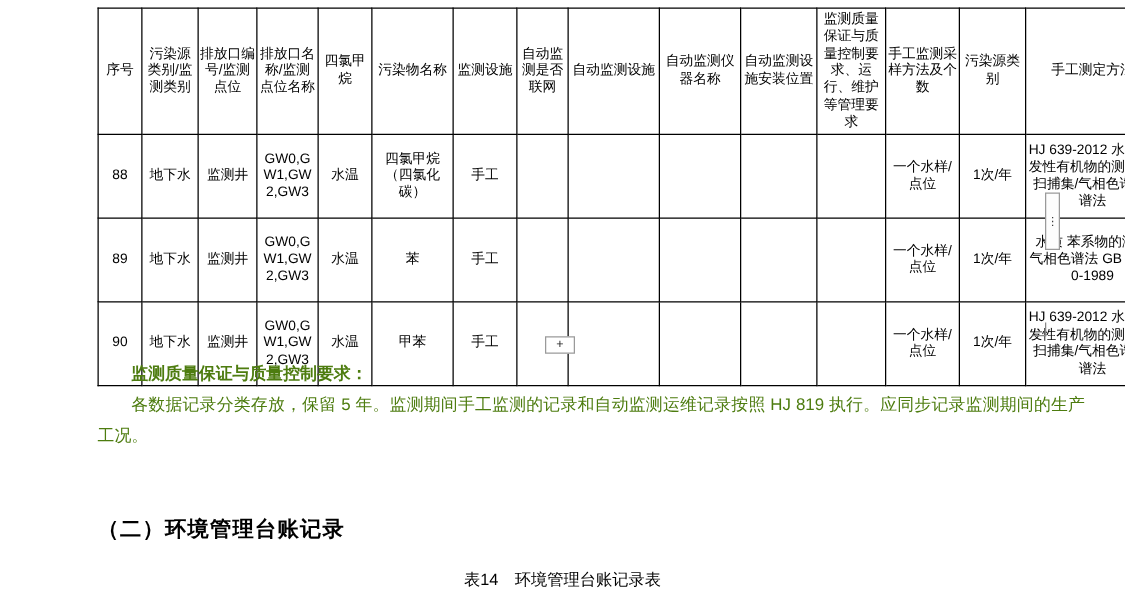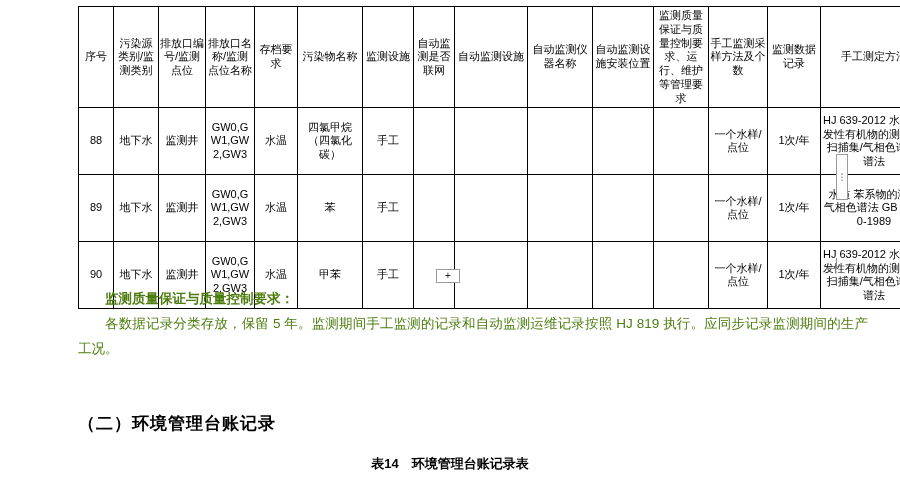--- a/index.html
+++ b/index.html
@@ -131,46 +131,46 @@
     letter-spacing: 1px;
     text-align: right;
   }
   .table-caption {
     position: absolute;
     left: 0;
     top: 455px;
     width: 900px;
     text-align: center;
     font-size: 13px;
-    font-weight: bold;
+    font-weight: normal;
   }
 </style>
 </head>
 <body>
 
 <div class="page">
 
   <div class="table-wrap">
     <table class="mon">
       <thead>
         <tr>
           <th class="c0">序号</th>
           <th class="c1">污染源类别/监测类别</th>
           <th class="c2">排放口编号/监测点位</th>
           <th class="c3">排放口名称/监测点位名称</th>
-          <th class="c4">存档要求</th>
+          <th class="c4">四氯甲烷</th>
           <th class="c5">污染物名称</th>
           <th class="c6">监测设施</th>
           <th class="c7">自动监测是否联网</th>
           <th class="c8">自动监测设施</th>
           <th class="c9">自动监测仪器名称</th>
           <th class="c10">自动监测设施安装位置</th>
           <th class="c11">监测质量保证与质量控制要求、运行、维护等管理要求</th>
           <th class="c12">手工监测采样方法及个数</th>
-          <th class="c13">监测数据记录</th>
+          <th class="c13">污染源类别</th>
           <th class="c14">手工测定方法</th>
 
         </tr>
       </thead>
       <tbody>
         <tr>
           <td>88</td>
           <td>地下水</td>
           <td>监测井</td>
           <td>GW0,GW1,GW2,GW3</td>

